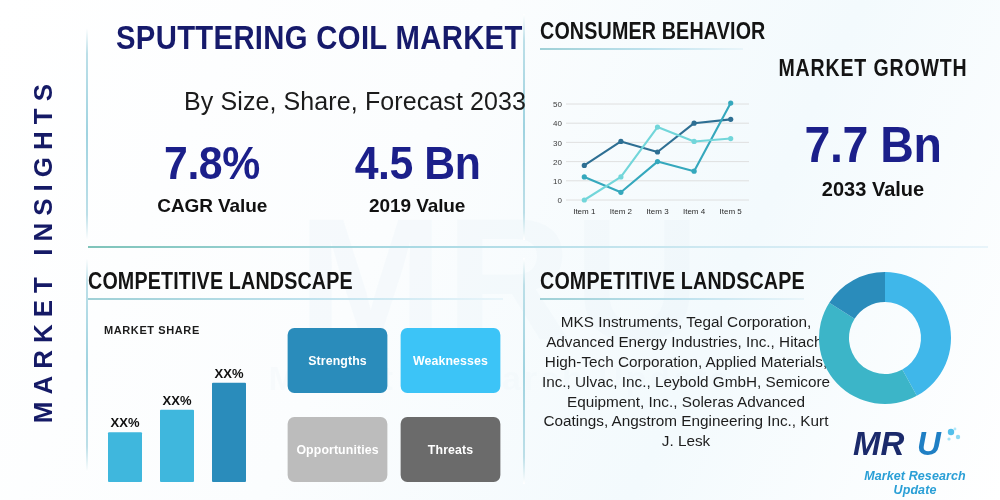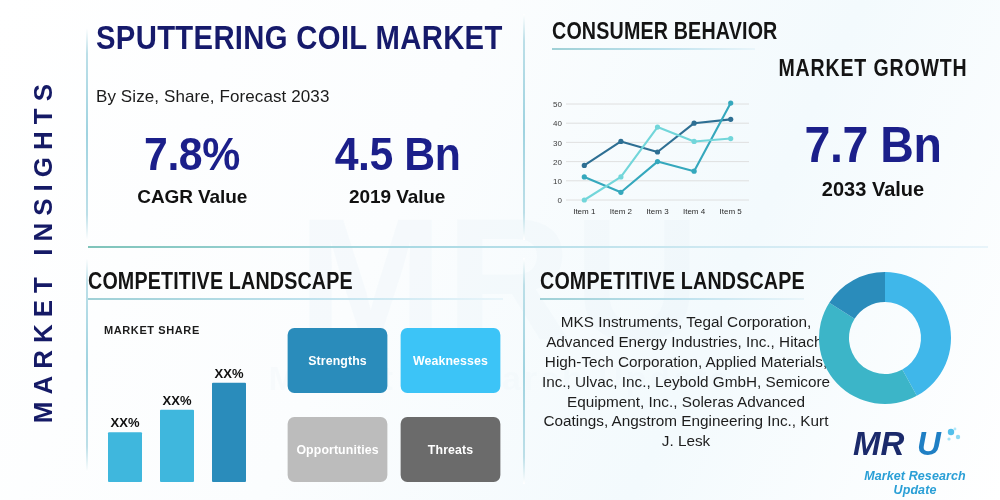--- a/index.html
+++ b/index.html
@@ -97,23 +97,23 @@
     font-family:"Liberation Sans", sans-serif;
     font-weight:bold;
     font-size:34px;
     color:#161a6b;
     letter-spacing:.4px;
     transform:scaleX(.86);
     transform-origin:left center;
     white-space:nowrap;
   }
   .subtitle{
-    font-size:17px;
+    font-size:25px;
     color:#1b1b1b;
-    text-align:left;
+    text-align:right;
     letter-spacing:.1px;
     white-space:nowrap;
   }
   .kpi-row{
     display:flex;
     justify-content:space-around;
     align-items:flex-start;
     margin-top:24px;
   }
   .kpi{text-align:center;}
@@ -222,36 +222,36 @@
   <div class="side-label">
     <span>MARKET INSIGHTS</span>
   </div>
 
   <div class="v-div left-top"></div>
   <div class="v-div left-bot"></div>
   <div class="v-div mid-top"></div>
   <div class="v-div mid-bot"></div>
   <div class="h-div"></div>
 
-  <div class="panel" style="left:96px;top:18px;width:410px;">
+  <div class="panel" style="left:116px;top:18px;width:410px;">
     <div class="main-title">SPUTTERING COIL MARKET</div>
     <div class="subtitle" style="margin-top:30px;">By Size, Share, Forecast 2033</div>
     <div class="kpi-row">
       <div class="kpi">
         <div class="kpi-num">7.8%</div>
         <div class="kpi-lab">CAGR Value</div>
       </div>
       <div class="kpi">
         <div class="kpi-num">4.5 Bn</div>
         <div class="kpi-lab">2019 Value</div>
       </div>
     </div>
   </div>
 
-  <div class="panel" style="left:552px;top:18px;width:232px;">
+  <div class="panel" style="left:540px;top:18px;width:232px;">
     <div class="sec-head">CONSUMER BEHAVIOR</div>
     <div class="sec-underline" style="width:203px;"></div>
   </div>
 
   <div class="panel" style="left:540px;top:98px;">
     <svg id="line-chart-svg" width="215" height="122" viewBox="0 0 215 122">
         <line x1="26" y1="102" x2="209" y2="102" stroke="#dcdcdc" stroke-width="0.9"></line>
         <text x="22" y="105.2" text-anchor="end" font-size="8" font-family="Liberation Sans, sans-serif" fill="#3a3a3a">0</text>
         <line x1="26" y1="82.8" x2="209" y2="82.8" stroke="#dcdcdc" stroke-width="0.9"></line>
         <text x="22" y="86" text-anchor="end" font-size="8" font-family="Liberation Sans, sans-serif" fill="#3a3a3a">10</text>

